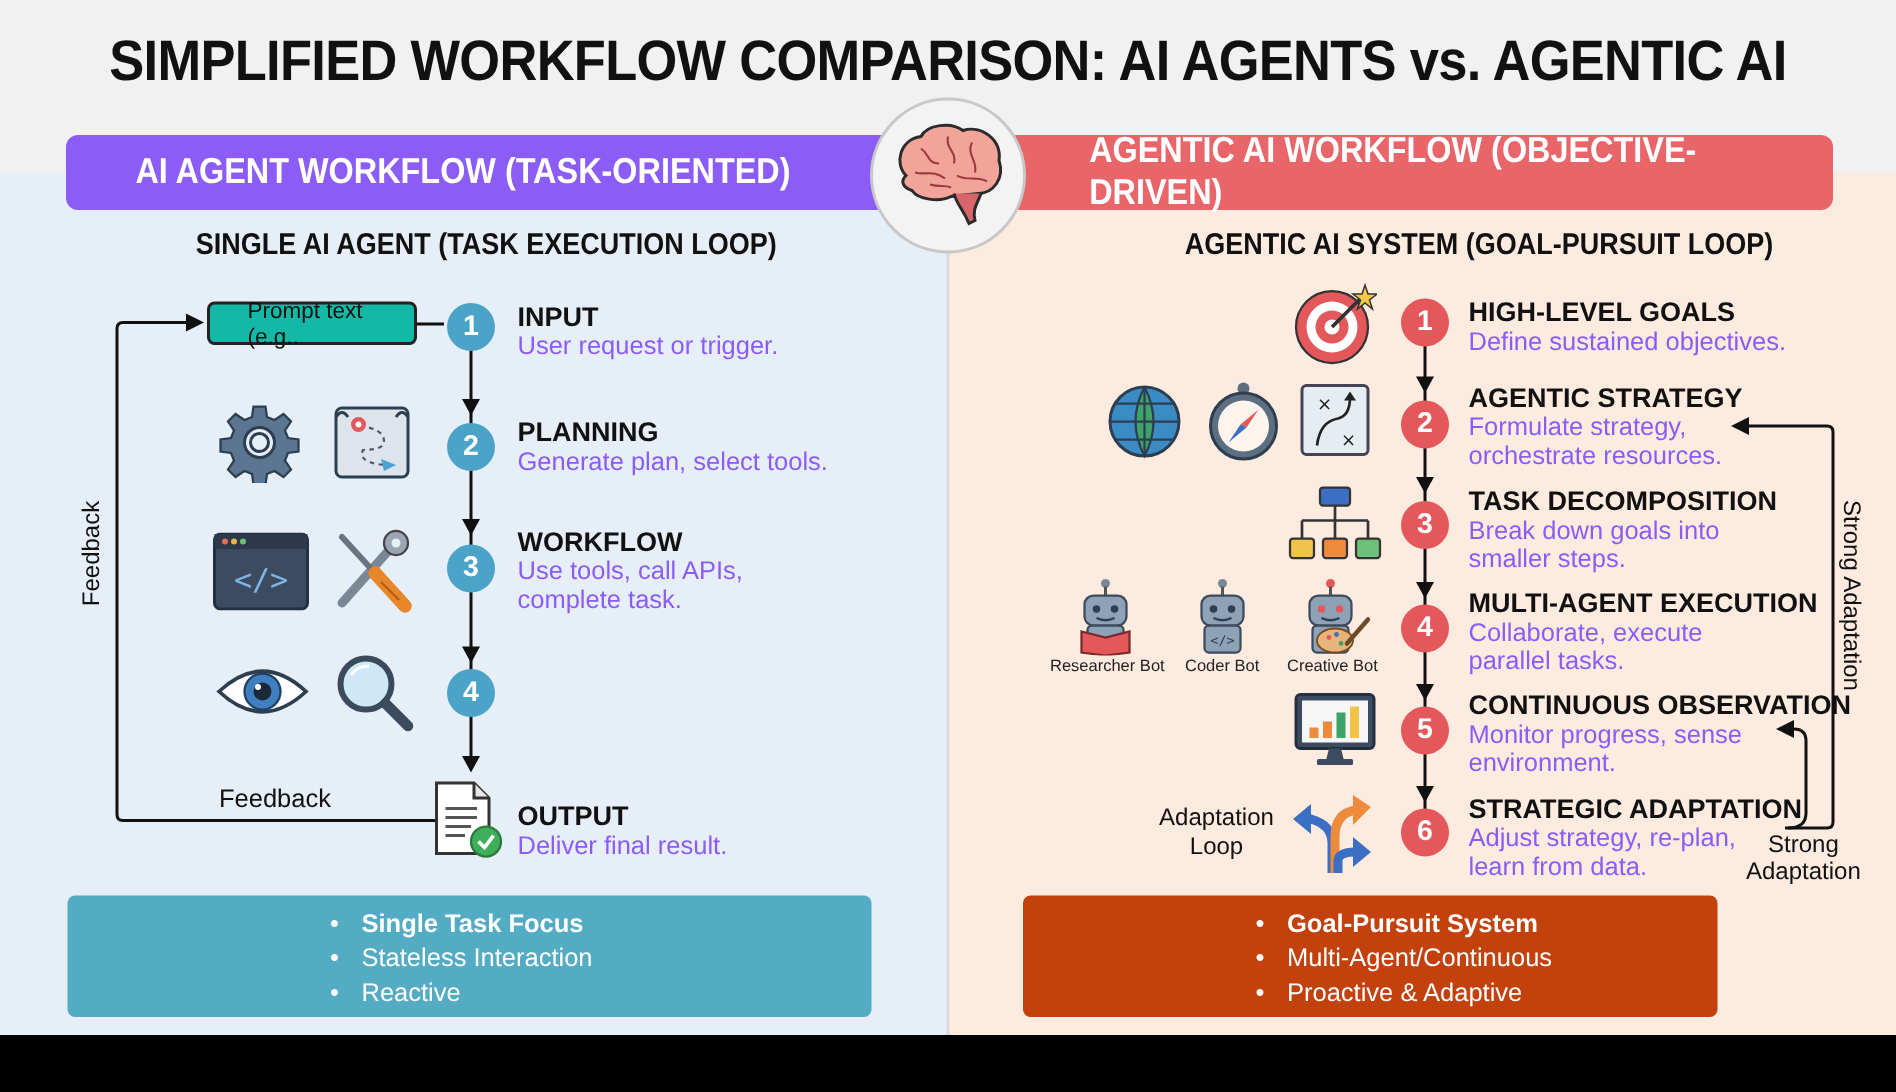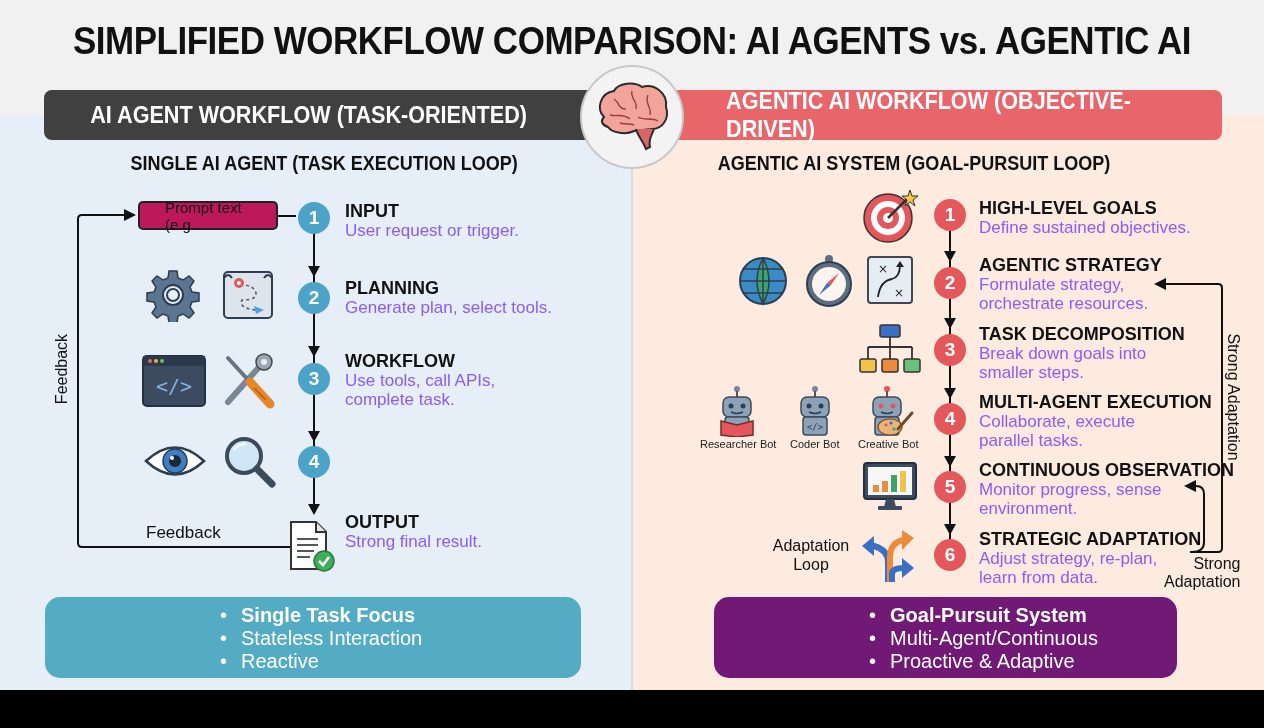--- a/index.html
+++ b/index.html
@@ -4,43 +4,43 @@
 <style>
   * { box-sizing: border-box; margin: 0; padding: 0; }
   html, body { width: 1264px; height: 728px; overflow: hidden; background: #000; }
   body { font-family: "Liberation Sans", "DejaVu Sans", sans-serif; color: #1a1a1a; position: relative; }
   .canvas { position: absolute; left: 0; top: 0; width: 1264px; height: 690px; background: #f1f1f1; overflow: hidden; }
   .panel-left { position: absolute; left: 0; top: 115px; width: 632px; height: 575px; background: #e6eef7; }
   .panel-right { position: absolute; left: 633px; top: 115px; width: 631px; height: 575px; background: #fdebe0; }
   .divider { position: absolute; left: 631px; top: 160px; width: 2px; height: 530px; background: #d9d9df; }
   .title { position: absolute; left: 0; top: 20px; width: 1264px; text-align: center; font-weight: 700; font-size: 38px; letter-spacing: -0.5px; color: #111; font-family: "Liberation Sans", sans-serif; transform: scaleX(0.92); transform-origin: center; }
   .banner { position: absolute; top: 90px; height: 50px; border-radius: 8px; color: #fff; font-weight: 700; font-size: 24px; display: flex; align-items: center; justify-content: center; }
-  .banner-left { left: 44px; width: 560px; background: #404040; padding-right: 30px; }
+  .banner-left { left: 44px; width: 560px; background: #8b5cf6; padding-right: 30px; }
   .banner-right { left: 670px; width: 552px; background: #e8656a; padding-left: 30px; }
   .banner span { display: inline-block; transform: scaleX(0.9); }
   .brain { position: absolute; left: 580px; top: 65px; width: 104px; height: 104px; border-radius: 50%; background: #f3f3f3; border: 2px solid #c8c8c8; display: flex; align-items: center; justify-content: center; z-index: 3; }
   .subhead { position: absolute; top: 152px; font-weight: 700; font-size: 20px; color: #111; text-align: center; }
   .subhead span { display: inline-block; transform: scaleX(0.9); }
   .sub-left { left: 44px; width: 560px; }
-  .sub-right { left: 644px; width: 540px; text-decoration: underline; }
+  .sub-right { left: 716px; width: 540px; text-decoration: underline; }
 
   .badge { position: absolute; width: 32px; height: 32px; border-radius: 50%; color: #fff; font-weight: 700; font-size: 19px; display: flex; align-items: center; justify-content: center; }
   .badge.blue { background: #4ba3c7; }
   .badge.red { background: #e4585b; }
   .step { position: absolute; }
   .step .h { font-weight: 700; font-size: 18px; line-height: 20px; color: #111; }
   .step .d { font-size: 17px; line-height: 19px; color: #8b5cf6; }
   .vline { position: absolute; width: 2px; background: #111; }
   .arrowhead { position: absolute; width: 0; height: 0; border-left: 6px solid transparent; border-right: 6px solid transparent; border-top: 11px solid #111; }
   .icon { position: absolute; }
-  .prompt-box { position: absolute; left: 138px; top: 201px; width: 140px; height: 29px; border: 2px solid #222; border-radius: 5px; background: #be185d; font-size: 15px; display: flex; align-items: center; justify-content: center; color: #111; padding-left: 25px; }
+  .prompt-box { position: absolute; left: 138px; top: 201px; width: 140px; height: 29px; border: 2px solid #222; border-radius: 5px; background: #14b8a6; font-size: 15px; display: flex; align-items: center; justify-content: center; color: #111; padding-left: 25px; }
   .label { position: absolute; font-size: 16px; color: #111; }
-  .summary { position: absolute; top: 597px; height: 81px; border-radius: 15px; color: #fff; font-size: 20px; }
+  .summary { position: absolute; top: 597px; height: 81px; border-radius: 5px; color: #fff; font-size: 17px; }
   .summary-left { left: 45px; width: 536px; background: #54abc4; }
-  .summary-right { left: 682px; width: 463px; background: #701a75; margin-left: 32px; }
+  .summary-right { left: 682px; width: 463px; background: #c2410c; }
   .summary ul { list-style: none; position: absolute; top: 7px; }
   .summary-left ul { left: 175px; }
   .summary-right ul { left: 155px; }
   .summary li { line-height: 23px; }
   .summary li .dot { display: inline-block; width: 21px; }
   .summary li.b .t { font-weight: 700; }
   .botlabel { position: absolute; font-size: 11px; color: #222; }
 </style>
 </head>
 <body>
@@ -97,23 +97,23 @@
   </div>
   <div class="step" style="left:345px;top:278px">
     <div class="h">PLANNING</div>
     <div class="d">Generate plan, select tools.</div>
   </div>
   <div class="step" style="left:345px;top:351px">
     <div class="h">WORKFLOW</div>
     <div class="d">Use tools, call APIs,</div>
     <div class="d">complete task.</div>
   </div>
-  <div class="step" style="left:345px;top:512px">
+  <div class="step" style="left:345px;top:534px">
     <div class="h">OUTPUT</div>
-    <div class="d">Strong final result.</div>
+    <div class="d">Deliver final result.</div>
   </div>
 
   <svg class="icon" style="left:146px;top:268px" width="54" height="54" viewBox="0 0 54 54">
     <g fill="#5c7590" stroke="#2d3e50" stroke-width="1.5">
       <path d="M23 3h8l1 7 5 2 6-4 5 5-4 6 2 5 7 1v8l-7 1-2 5 4 6-5 5-6-4-5 2-1 7h-8l-1-7-5-2-6 4-5-5 4-6-2-5-7-1v-8l7-1 2-5-4-6 5-5 6 4 5-2z"></path>
     </g>
     <circle cx="27" cy="27" r="10" fill="#e6eef7" stroke="#2d3e50" stroke-width="2"></circle>
     <circle cx="27" cy="27" r="6" fill="none" stroke="#2d3e50" stroke-width="2"></circle>
   </svg>
   <svg class="icon" style="left:220px;top:268px" width="56" height="54" viewBox="0 0 56 54">
@@ -203,21 +203,21 @@
     <div class="d">learn from data.</div>
   </div>
 
   <svg class="icon" style="left:1140px;top:270px" width="90" height="290" viewBox="0 0 90 290">
     <path d="M50 282 L78 282 Q82 282 82 278 L82 18 Q82 14 78 14 L24 14" fill="none" stroke="#111" stroke-width="2"></path>
     <polygon points="14,14 26,8 26,20" fill="#111"></polygon>
     <path d="M52 282 Q64 282 64 272 L64 224 Q64 216 56 216 L54 216" fill="none" stroke="#111" stroke-width="2"></path>
     <polygon points="44,216 56,210 56,222" fill="#111"></polygon>
   </svg>
   <div class="label" style="left:1163px;top:388px;width:140px;text-align:center;transform:rotate(90deg);font-size:16px">Strong Adaptation</div>
-  <div class="label" style="left:1164px;top:555px;text-align:right;line-height:18px;font-size:16px">
+  <div class="label" style="left:1164px;top:555px;text-align:center;line-height:18px;font-size:16px">
     <div>Strong</div>
     <div>Adaptation</div>
   </div>
 
   <div class="label" style="left:768px;top:536px;text-align:center;line-height:19px;font-size:16px;width:86px">
     <div>Adaptation</div>
     <div>Loop</div>
   </div>
 
   <svg class="icon" style="left:862px;top:188px" width="56" height="56" viewBox="0 0 56 56">

